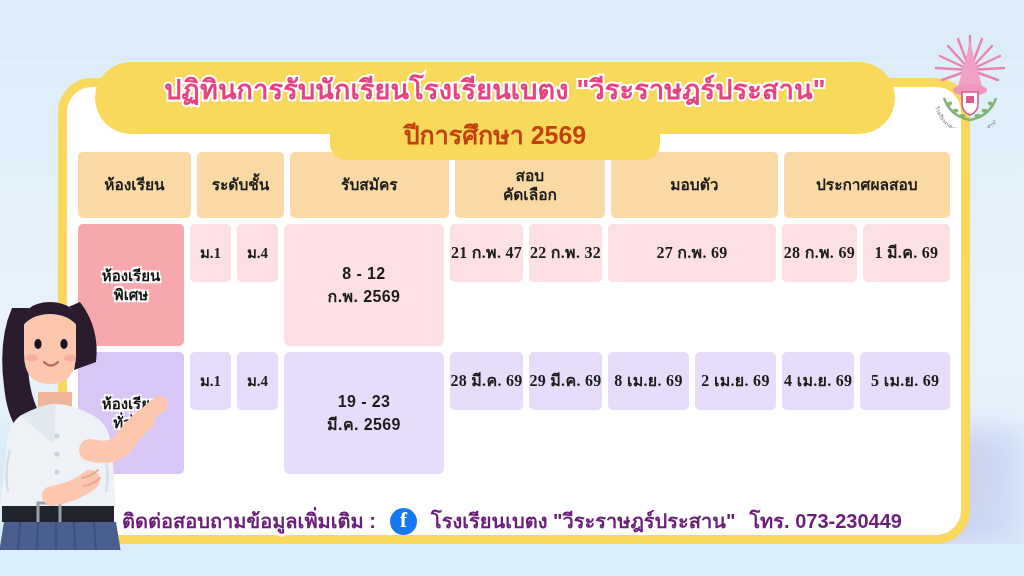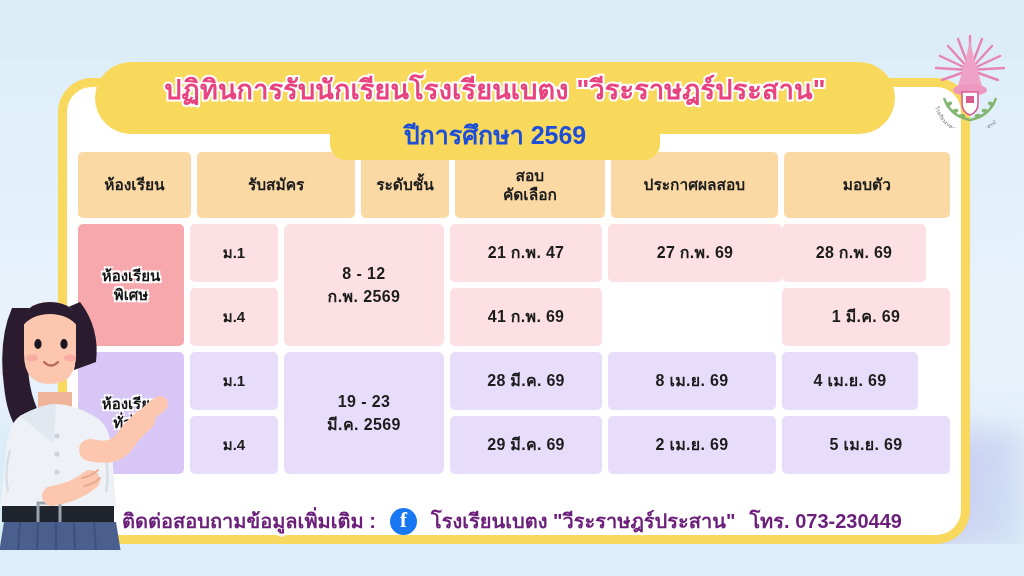--- a/index.html
+++ b/index.html
@@ -67,21 +67,21 @@
     -webkit-text-stroke:4px #ffffff;
     paint-order:stroke fill;
     z-index:7;
     white-space:nowrap;
   }
   .subtitle {
     position:absolute;
     left:95px; top:115px; width:800px;
     text-align:center;
     font-size:25px; font-weight:bold;
-    color:#1d4ed8;
+    color:#c2410c;
     z-index:7;
     white-space:nowrap;
   }
 
   
   .logo {
     position:absolute;
     left:924px; top:24px; width:92px; height:104px;
     z-index:8;
   }
@@ -126,21 +126,21 @@
     color:#141414;
     line-height:1.3;
     white-space:pre-line;
     position:relative;
     text-shadow:
       -1.6px -1.6px 0 #fff, 1.6px -1.6px 0 #fff,
       -1.6px 1.6px 0 #fff, 1.6px 1.6px 0 #fff,
       0 0 3px #fff;
   }
   .sec-body { flex:1; display:flex; gap:6px; }
-  .col-stack { display:flex; flex-direction:column; gap:6px; }
+  .col-stack { display:flex; flex-direction:row; gap:6px;font-family:Liberation Serif, serif; }
   .col-span { display:flex; align-items:center; justify-content:center; border-radius:6px;
               text-align:center; font-size:16px; font-weight:bold; color:#1c1c1c;
               line-height:1.45; white-space:pre-line; letter-spacing:.4px; }
 
   .h-half { height:58px; }
   .h-full { height:122px; }
 
   
   .sec-special .sec-left { background:#f7a8ad; }
   .sec-special .cell, .sec-special .col-span { background:#fce0e4; }
@@ -235,41 +235,41 @@
   <path id="arcp" d="M10 74 a36 36 0 0 0 72 0" fill="none"></path>
   <text font-size="5.2" fill="#6a6a6a" font-family="Liberation Sans, sans-serif">
     <textPath href="#arcp" startOffset="8%">โรงเรียนเบตง "วีระราษฎร์ประสาน"</textPath>
   </text>
 </svg>
 
 <div class="table">
 
   <div class="trow head">
     <div class="cell c-room">ห้องเรียน</div>
+    <div class="cell c-level">ระดับชั้น</div>
     <div class="cell c-apply">รับสมัคร</div>
-    <div class="cell c-level">ระดับชั้น</div>
     <div class="cell c-exam">สอบ
 คัดเลือก</div>
+    <div class="cell c-report">มอบตัว</div>
     <div class="cell c-result">ประกาศผลสอบ</div>
-    <div class="cell c-report">มอบตัว</div>
   </div>
 
   <div class="section sec-special">
     <div class="sec-left h-full">ห้องเรียน
 พิเศษ</div>
     <div class="sec-body">
       <div class="col-stack c-level">
         <div class="cell c-level h-half" style="width:88px">ม.1</div>
         <div class="cell c-level h-half" style="width:88px">ม.4</div>
       </div>
       <div class="col-span c-apply h-full">8 - 12
 ก.พ. 2569</div>
       <div class="col-stack c-exam">
         <div class="cell c-exam h-half datecell" style="width:152px">21 ก.พ. 47</div>
-        <div class="cell c-exam h-half datecell" style="width:152px">41 ก.พ. 69</div>
+        <div class="cell c-exam h-half datecell" style="width:152px">22 ก.พ. 32</div>
       </div>
       <div class="col-stack c-result">
         <div class="cell c-result h-half datecell" style="width:174px">27 ก.พ. 69</div>
       </div>
       <div class="col-stack c-report">
         <div class="cell c-report h-half datecell" style="width:144px">28 ก.พ. 69</div>
         <div class="cell c-report h-half datecell" style="width:168px">1 มี.ค. 69</div>
       </div>
     </div>
   </div>

